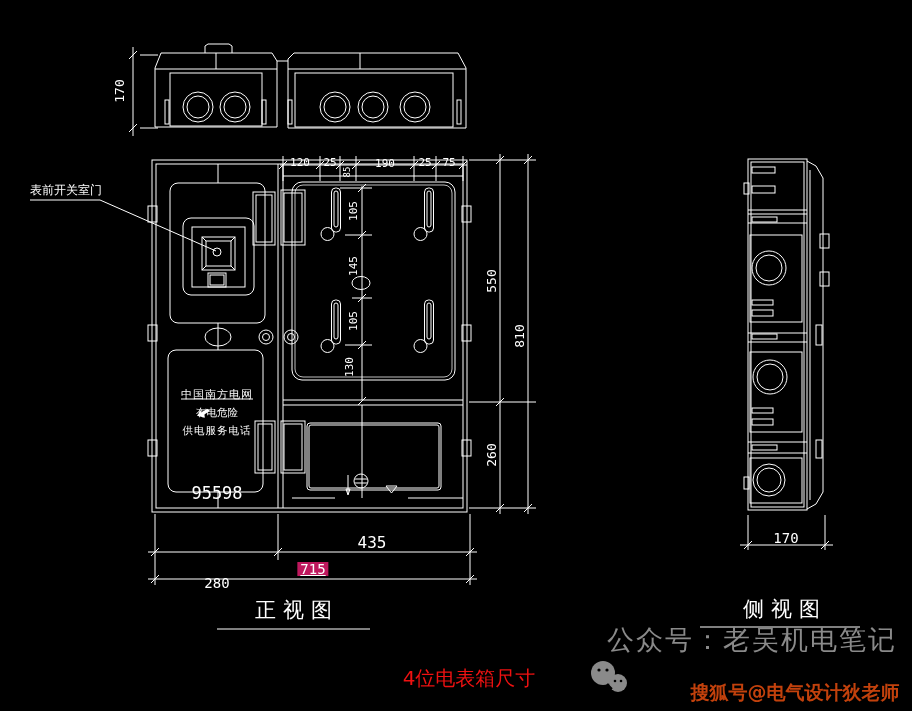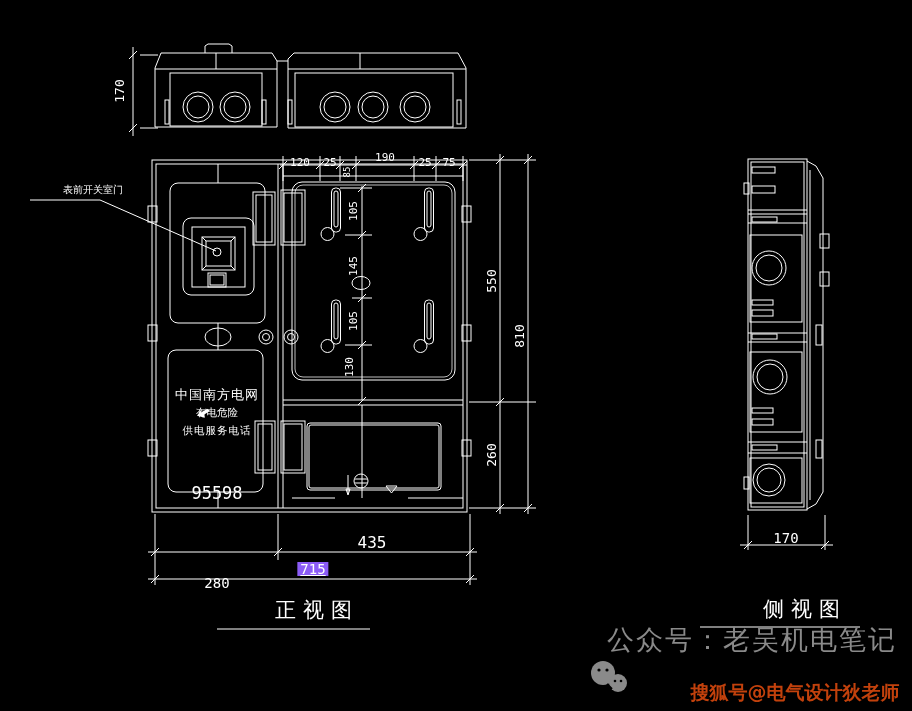--- a/index.html
+++ b/index.html
@@ -4,22 +4,22 @@
 <style>
   html,body{margin:0;padding:0;background:#000;}
   #canvas{position:relative;width:912px;height:711px;background:#000;overflow:hidden;
           font-family:"DejaVu Sans",sans-serif;}
   svg{position:absolute;left:0;top:0;}
   .ln{stroke:#fff;stroke-width:1;fill:none;}
   .txt{position:absolute;color:#fff;font-family:"DejaVu Sans Mono","DejaVu Sans",monospace;
        white-space:nowrap;transform:translate(-50%,-50%);line-height:1;}
   .rot{transform:translate(-50%,-50%) rotate(-90deg);}
   .cjk{font-family:"DejaVu Sans",sans-serif;}
-  .title{font-size:21px;letter-spacing:7px;margin-left:20px;}
-  .bgblack{background:#8b5cf6;padding:0 3px;text-decoration:underline;}
+  .title{font-size:21px;letter-spacing:7px;}
+  .bgblack{background:#be185d;padding:0 3px;text-decoration:underline;}
 </style>
 </head>
 <body>
 
 <div id="canvas">
 
 <svg width="912" height="711" viewBox="0 0 912 711">
 
   <g>
     <path class="ln" d="M155,127 L155,68 L161,53 L272,53 L277,61 L277,127 Z"></path>
@@ -197,48 +197,49 @@
         <circle cx="621" cy="681" r="1.3" fill="#000"></circle>
     <path d="M607,684 L612,689" stroke="#000" stroke-width="2"></path>
   </g>
 </svg>
 
 <div class="txt rot" style="left:119px;top:91px;font-size:13px;">170</div>
 
 <div class="txt" style="left:300px;top:162px;font-size:11px;">120</div>
 <div class="txt" style="left:330px;top:162px;font-size:11px;">25</div>
 <div class="txt rot" style="left:347px;top:172px;font-size:9px;">85</div>
-<div class="txt" style="left:385px;top:157px;font-size:11px;">190</div>
+<div class="txt" style="left:385px;top:163px;font-size:11px;">190</div>
 <div class="txt" style="left:425px;top:162px;font-size:11px;">25</div>
 <div class="txt" style="left:449px;top:162px;font-size:11px;">75</div>
 
 <div class="txt rot" style="left:353px;top:211px;font-size:11px;">105</div>
 <div class="txt rot" style="left:353px;top:266px;font-size:11px;">145</div>
 <div class="txt rot" style="left:353px;top:321px;font-size:11px;">105</div>
 <div class="txt rot" style="left:349px;top:367px;font-size:11px;">130</div>
 
 <div class="txt rot" style="left:491px;top:281px;font-size:13px;">550</div>
 <div class="txt rot" style="left:519px;top:336px;font-size:13px;">810</div>
 <div class="txt rot" style="left:491px;top:455px;font-size:13px;">260</div>
 
 <div class="txt" style="left:217px;top:566px;font-size:14px;margin-top:17px;">280</div>
 <div class="txt" style="left:372px;top:543px;font-size:16px;">435</div>
 <div class="txt bgblack" style="left:313px;top:569px;font-size:14px;">715</div>
 
 <div class="txt" style="left:786px;top:538px;font-size:14px;">170</div>
 
-<div class="txt cjk" style="left:66px;top:190px;font-size:10px;margin-left:27px;">表前开关室门</div>
+<div class="txt cjk" style="left:66px;top:190px;font-size:12px;">表前开关室门</div>
 <div class="txt cjk title" style="left:297px;top:610px;">正视图</div>
 <div class="txt cjk title" style="left:785px;top:609px;">侧视图</div>
 
-<div class="txt cjk" style="left:217px;top:394px;font-size:13px;letter-spacing:1px;">中国南方电网</div>
+<div class="txt cjk" style="left:217px;top:394px;font-size:11px;letter-spacing:1px;text-decoration:underline;">中国南方电网</div>
 <div class="txt cjk" style="left:217px;top:412px;font-size:10.5px;">
   <span>有电</span><svg width="15" height="12" viewBox="0 0 15 12" style="vertical-align:-2px">
         <path d="M1,9 L6,2 L5,6 L11,2 L14,4 L8,8 L9,11 Z" fill="#fff"></path>
       </svg><span>危险</span>
 </div>
 <div class="txt cjk" style="left:217px;top:430px;font-size:10.5px;letter-spacing:1px;">供电服务电话</div>
 <div class="txt" style="left:217px;top:449px;font-size:17px;margin-top:44px;">95598</div>
 
+<div class="txt cjk" style="left:469px;top:678px;font-size:20px;color:#ee1111;transform:translate(-50%,-50%);">4位电表箱尺寸</div>
 <div class="txt cjk" style="left:752px;top:639px;font-size:27px;color:#8a8a8a;letter-spacing:2px;">公众号：老吴机电笔记</div>
 <div class="txt cjk" style="left:783px;top:692px;font-size:19px;font-weight:bold;color:#c2410c;margin-left:12px;">搜狐号@电气设计狄老师</div>
 
 </div>
 
 </body></html>

